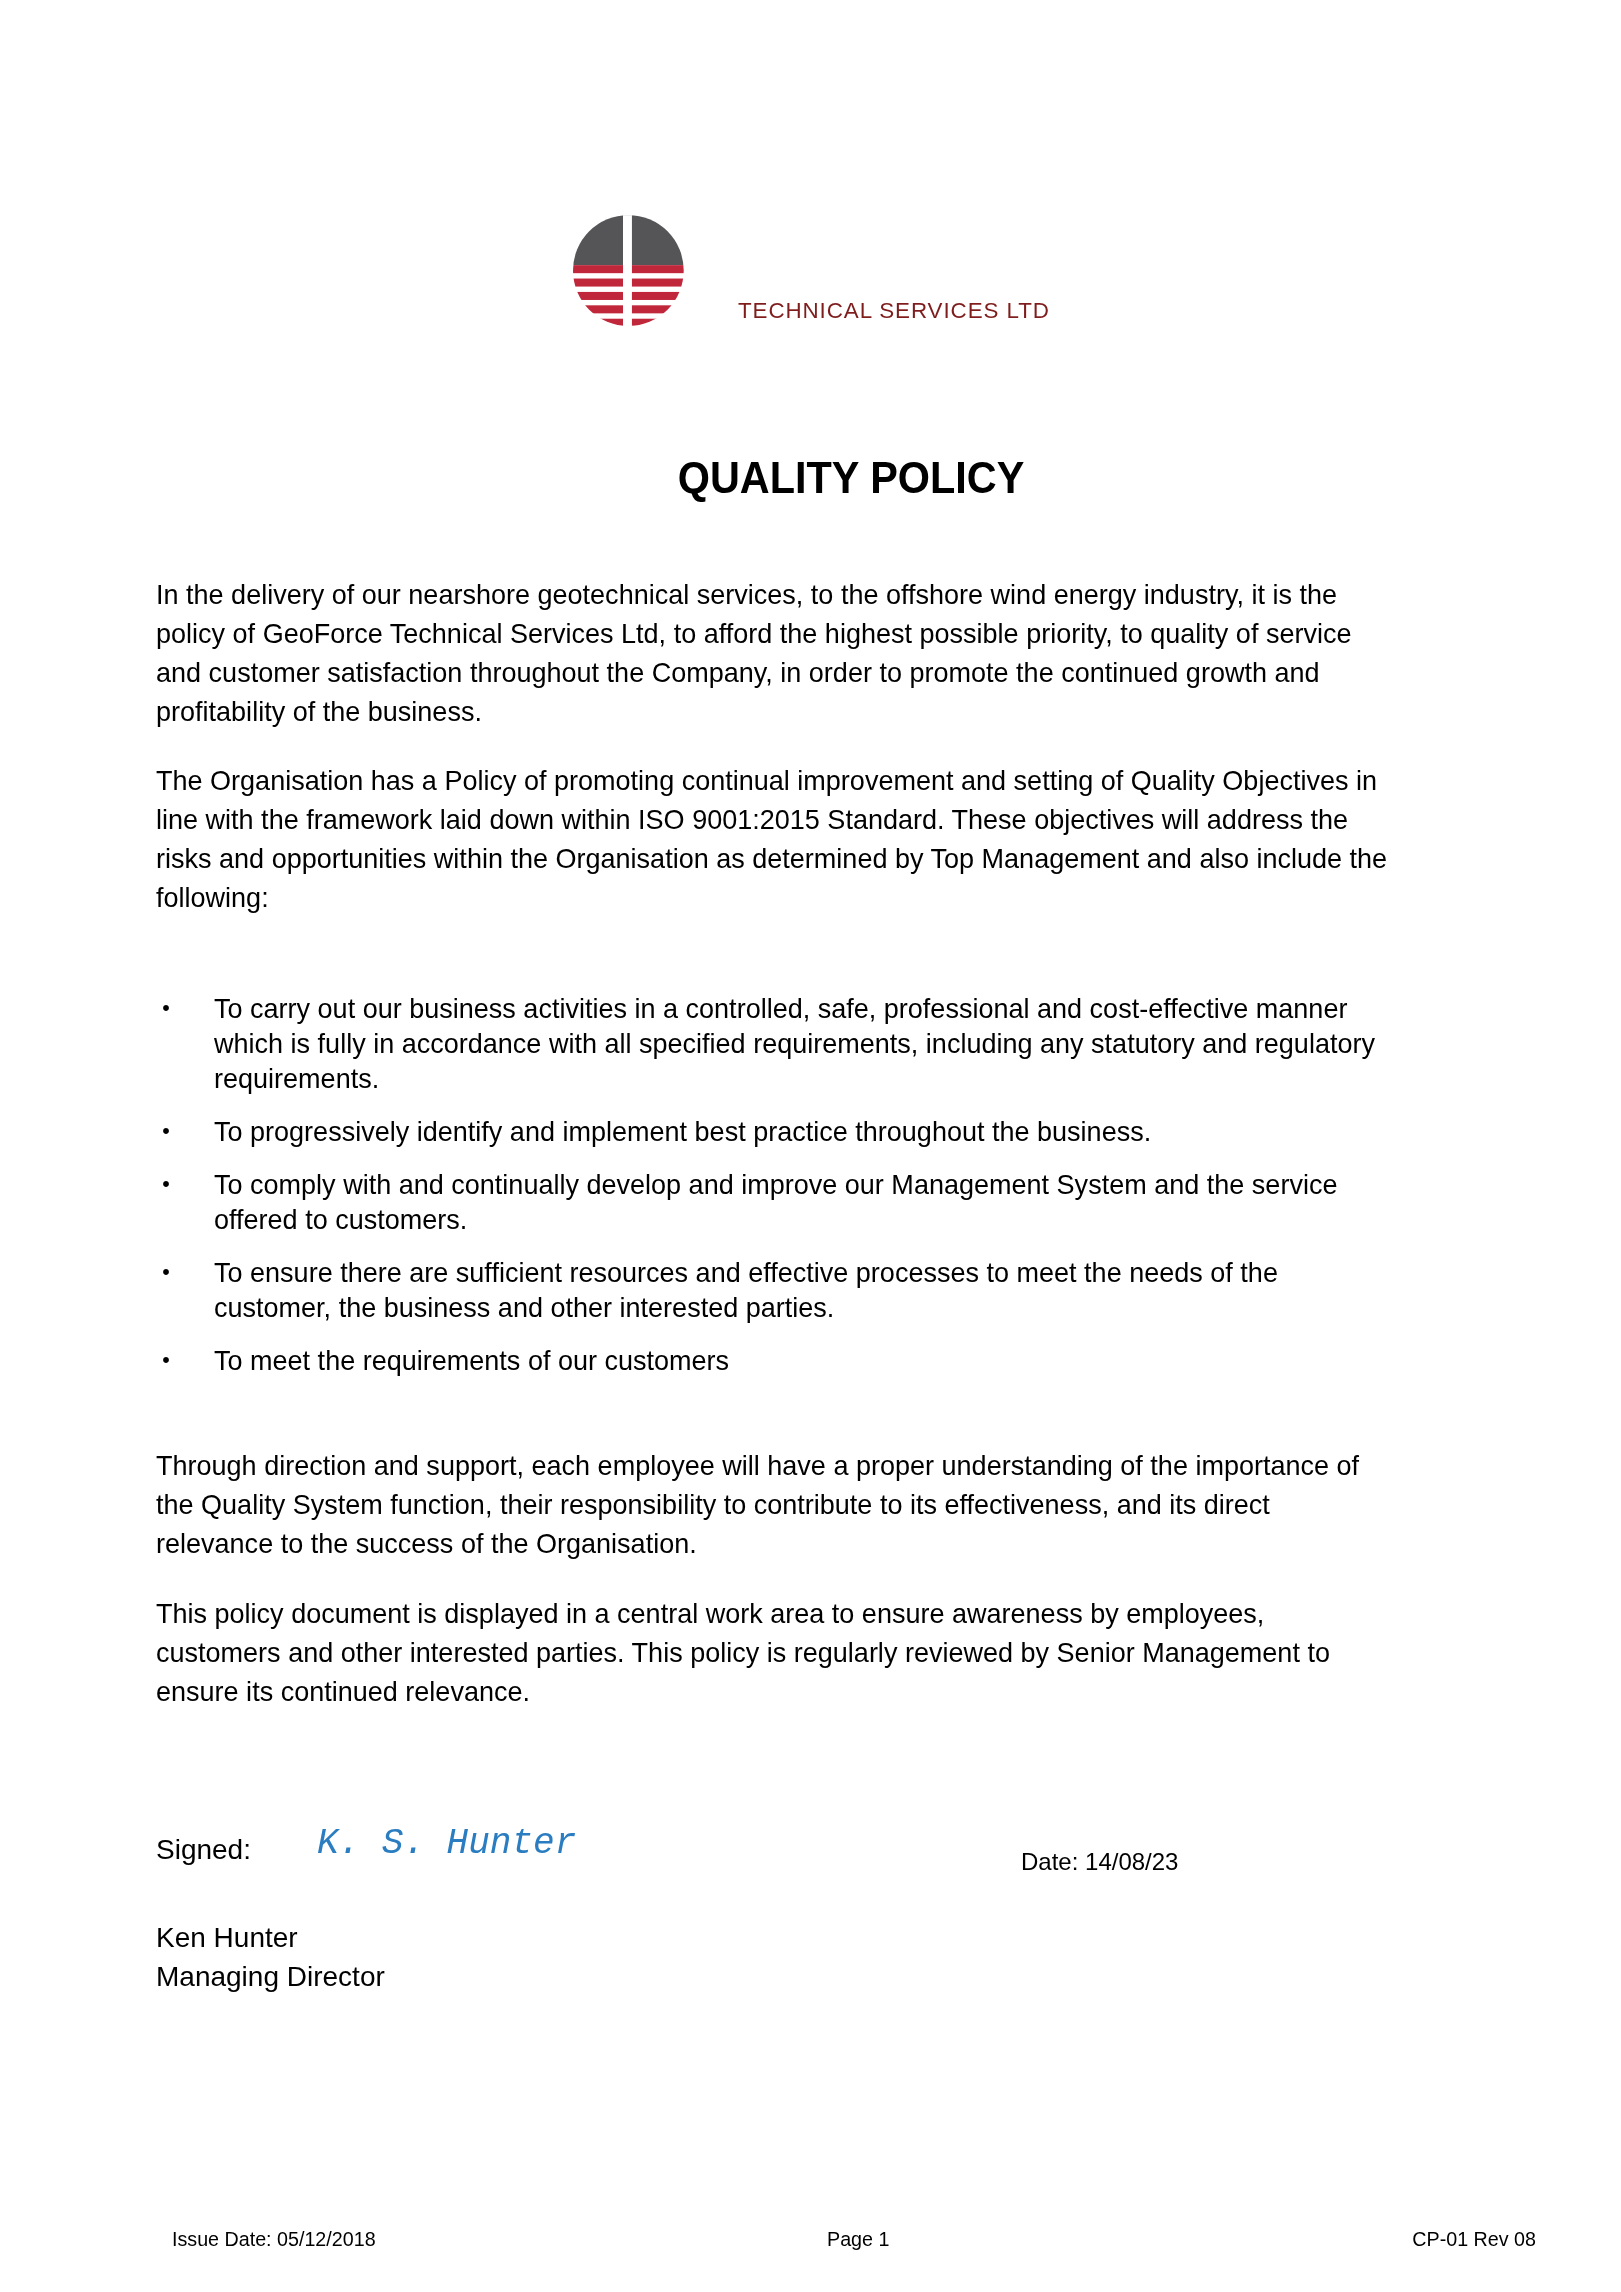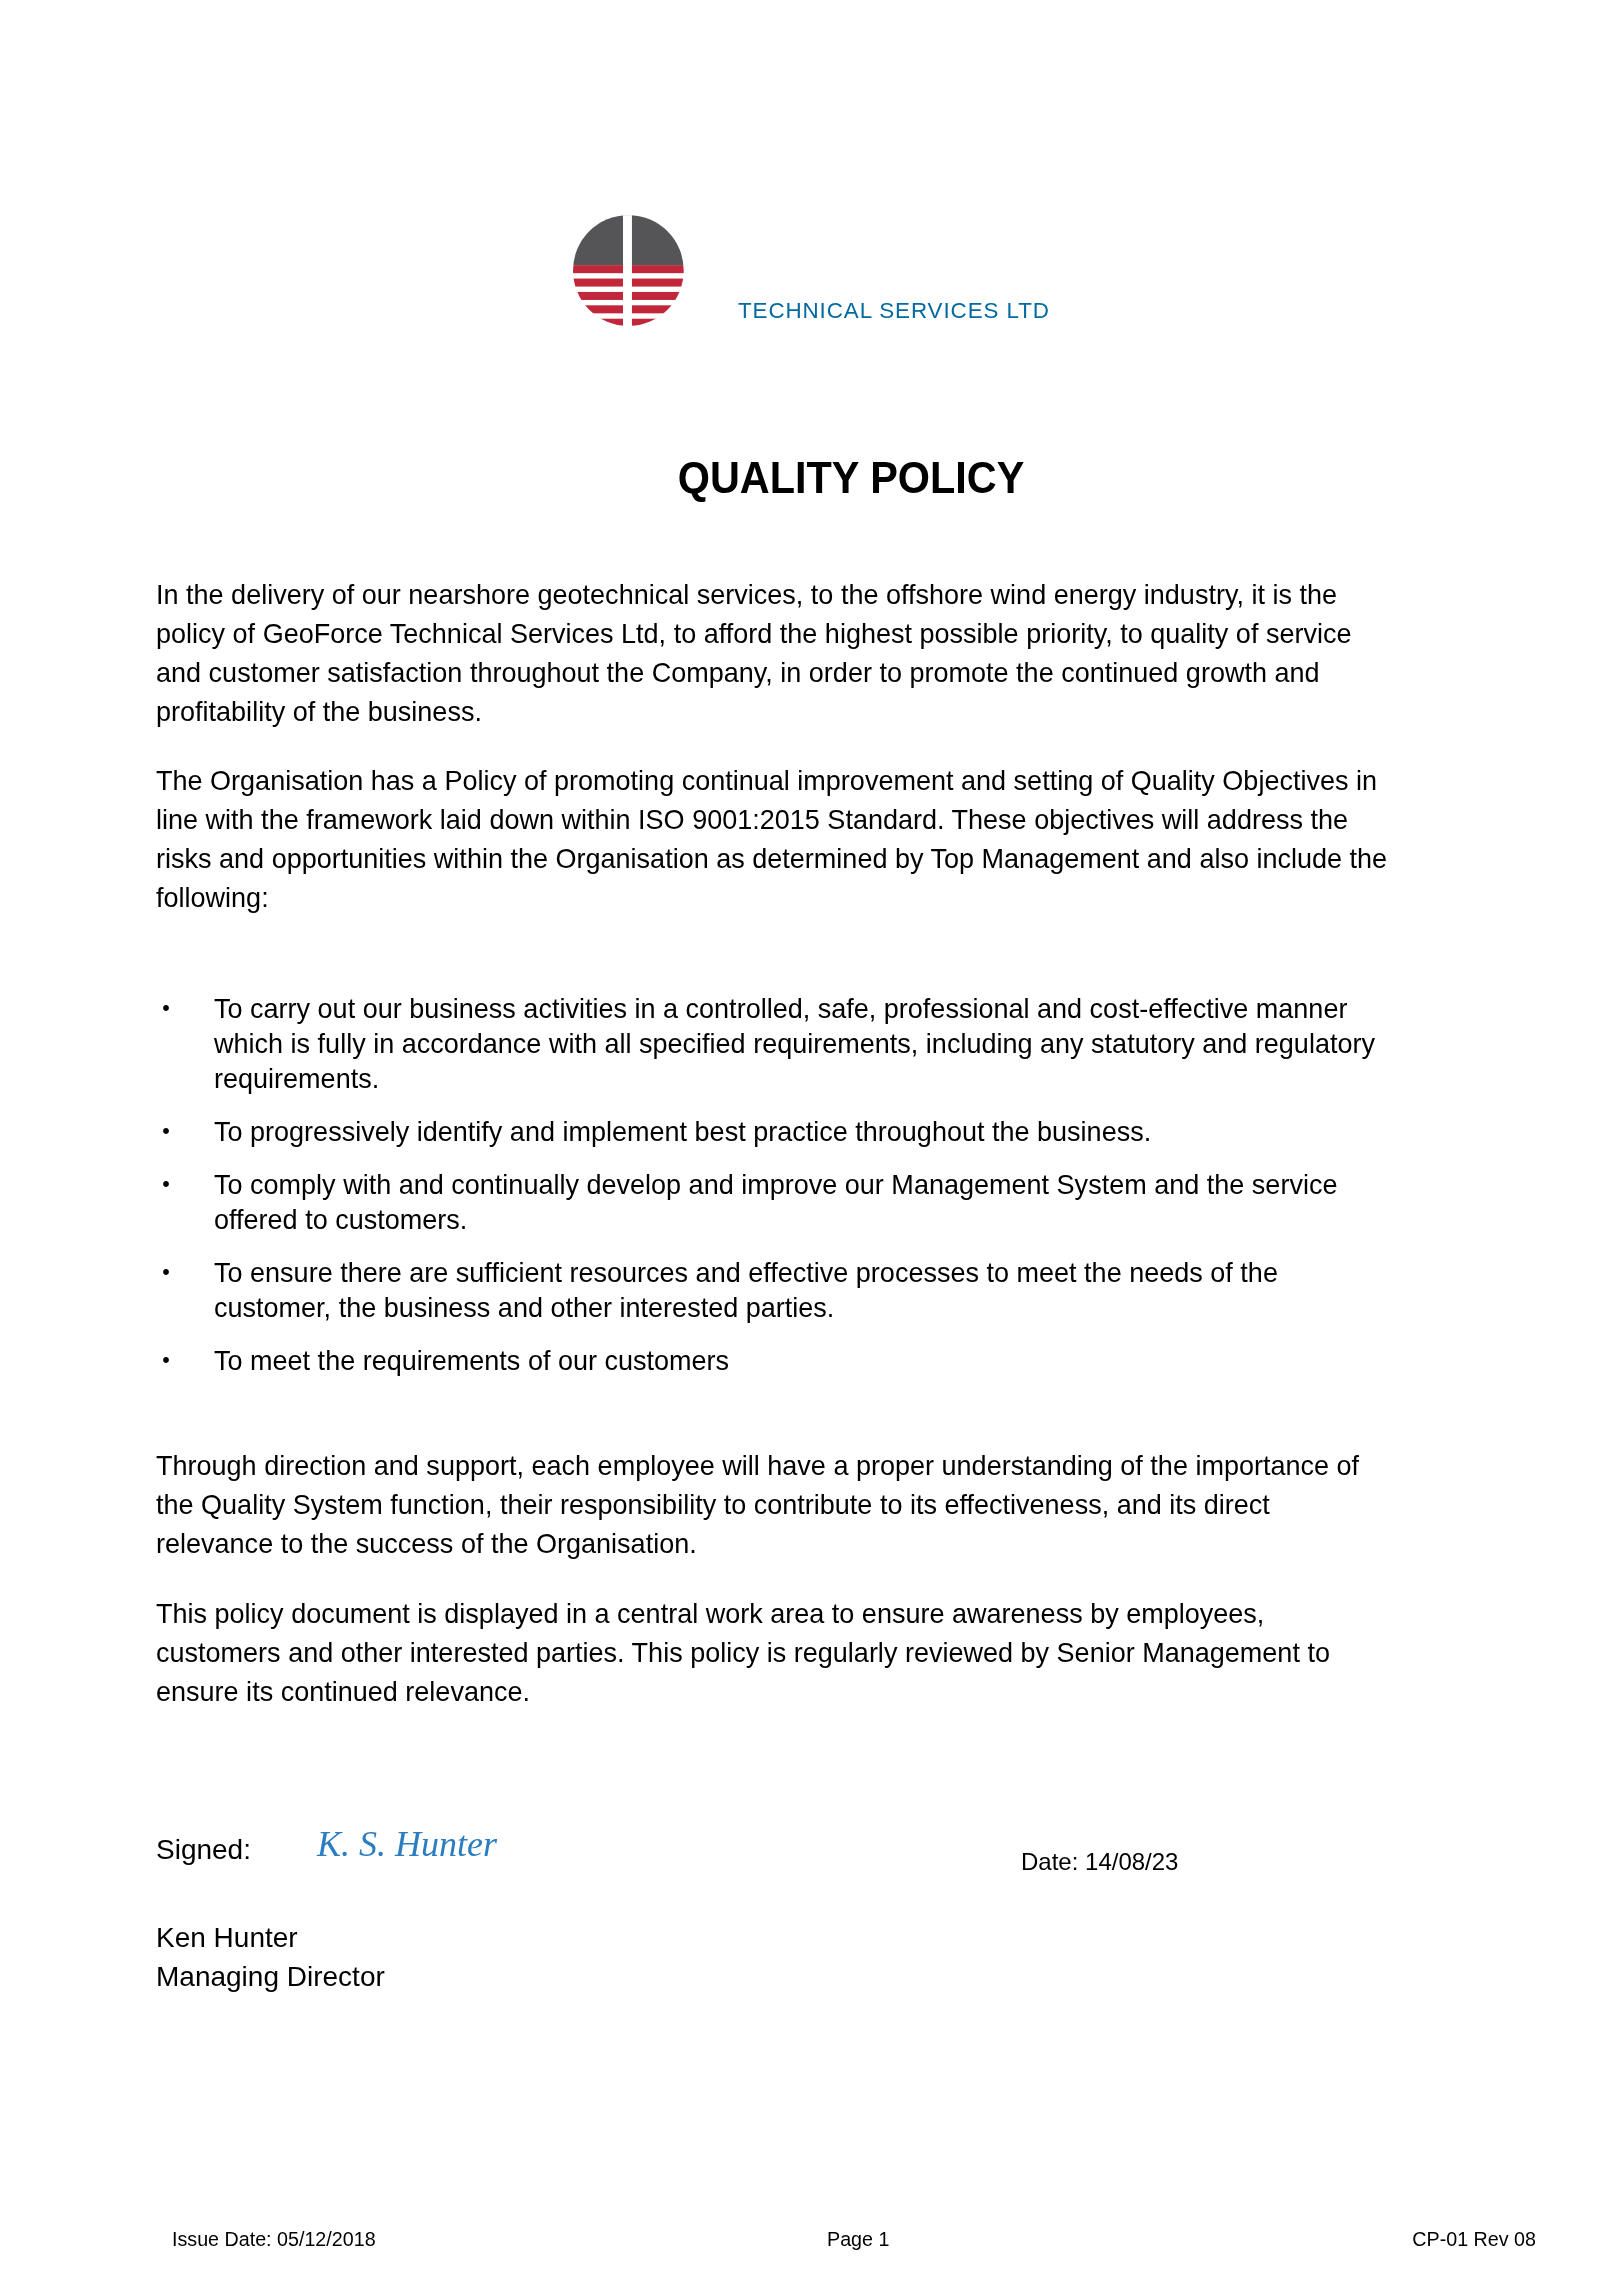--- a/index.html
+++ b/index.html
@@ -2,30 +2,30 @@
 <html style="font-size:14.3px"><head>
 <meta charset="utf-8">
 <style>
   html,body{margin:0;padding:0;background:#fff;}
   body{width:1621px;height:2293px;position:relative;overflow:hidden;color:#000;
        font-family:"Liberation Sans",sans-serif;}
   .abs{position:absolute;}
   .logo{left:555px;top:208px;width:555px;height:125px;}
   .logo-text-geo{position:absolute;left:179px;top:7.2px;font-size:70px;font-weight:bold;color:#555558;letter-spacing:-0.9px;}
   .logo-text-force{color:#c0273a;font-weight:normal;}
-  .logo-sub{position:absolute;left:183px;top:90px;font-size:22.4px;color:#0369a1;letter-spacing:0.9px;}
+  .logo-sub{position:absolute;left:183px;top:90px;font-size:22.4px;color:#7f1d1d;letter-spacing:0.9px;}
   .title{left:0;width:1702px;top:452px;text-align:center;font-size:45px;font-weight:bold;transform:scaleX(0.92);transform-origin:center;}
   .para{left:156px;width:1397px;font-size:28px;line-height:39px;}
   .para span{display:block;white-space:nowrap;transform:scaleX(0.965);transform-origin:left;}
   .bullets{left:156px;top:991px;width:1397px;font-size:28px;line-height:35px;}
   .bullet{position:relative;padding-left:58px;margin-bottom:18px;}
   .bullet .dot{position:absolute;left:6.3px;top:0;font-size:21.5px;}
   .bullet span.line{display:block;white-space:nowrap;transform:scaleX(0.965);transform-origin:left;}
   .sig-label{left:156px;top:1834px;font-size:28px;}
-  .sig{left:317px;top:1823px;font-size:36px;color:#2a7dc0;font-family:Liberation Serif, serif;font-style:italic;}
+  .sig{left:317px;top:1823px;font-size:36px;color:#2a7dc0;font-family:Liberation Mono, monospace;font-style:italic;}
   .date{left:1021px;top:1848px;font-size:24px;}
   .name{left:156px;top:1918px;font-size:28px;line-height:39px;}
   .footer{top:2228px;font-size:19.7px;margin-left:16px;}
 </style>
 </head>
 <body>
 
 <div class="abs logo">
   <svg width="161" height="125" viewBox="0 0 180 140" style="position:absolute;left:0;top:0;">
     <defs>

